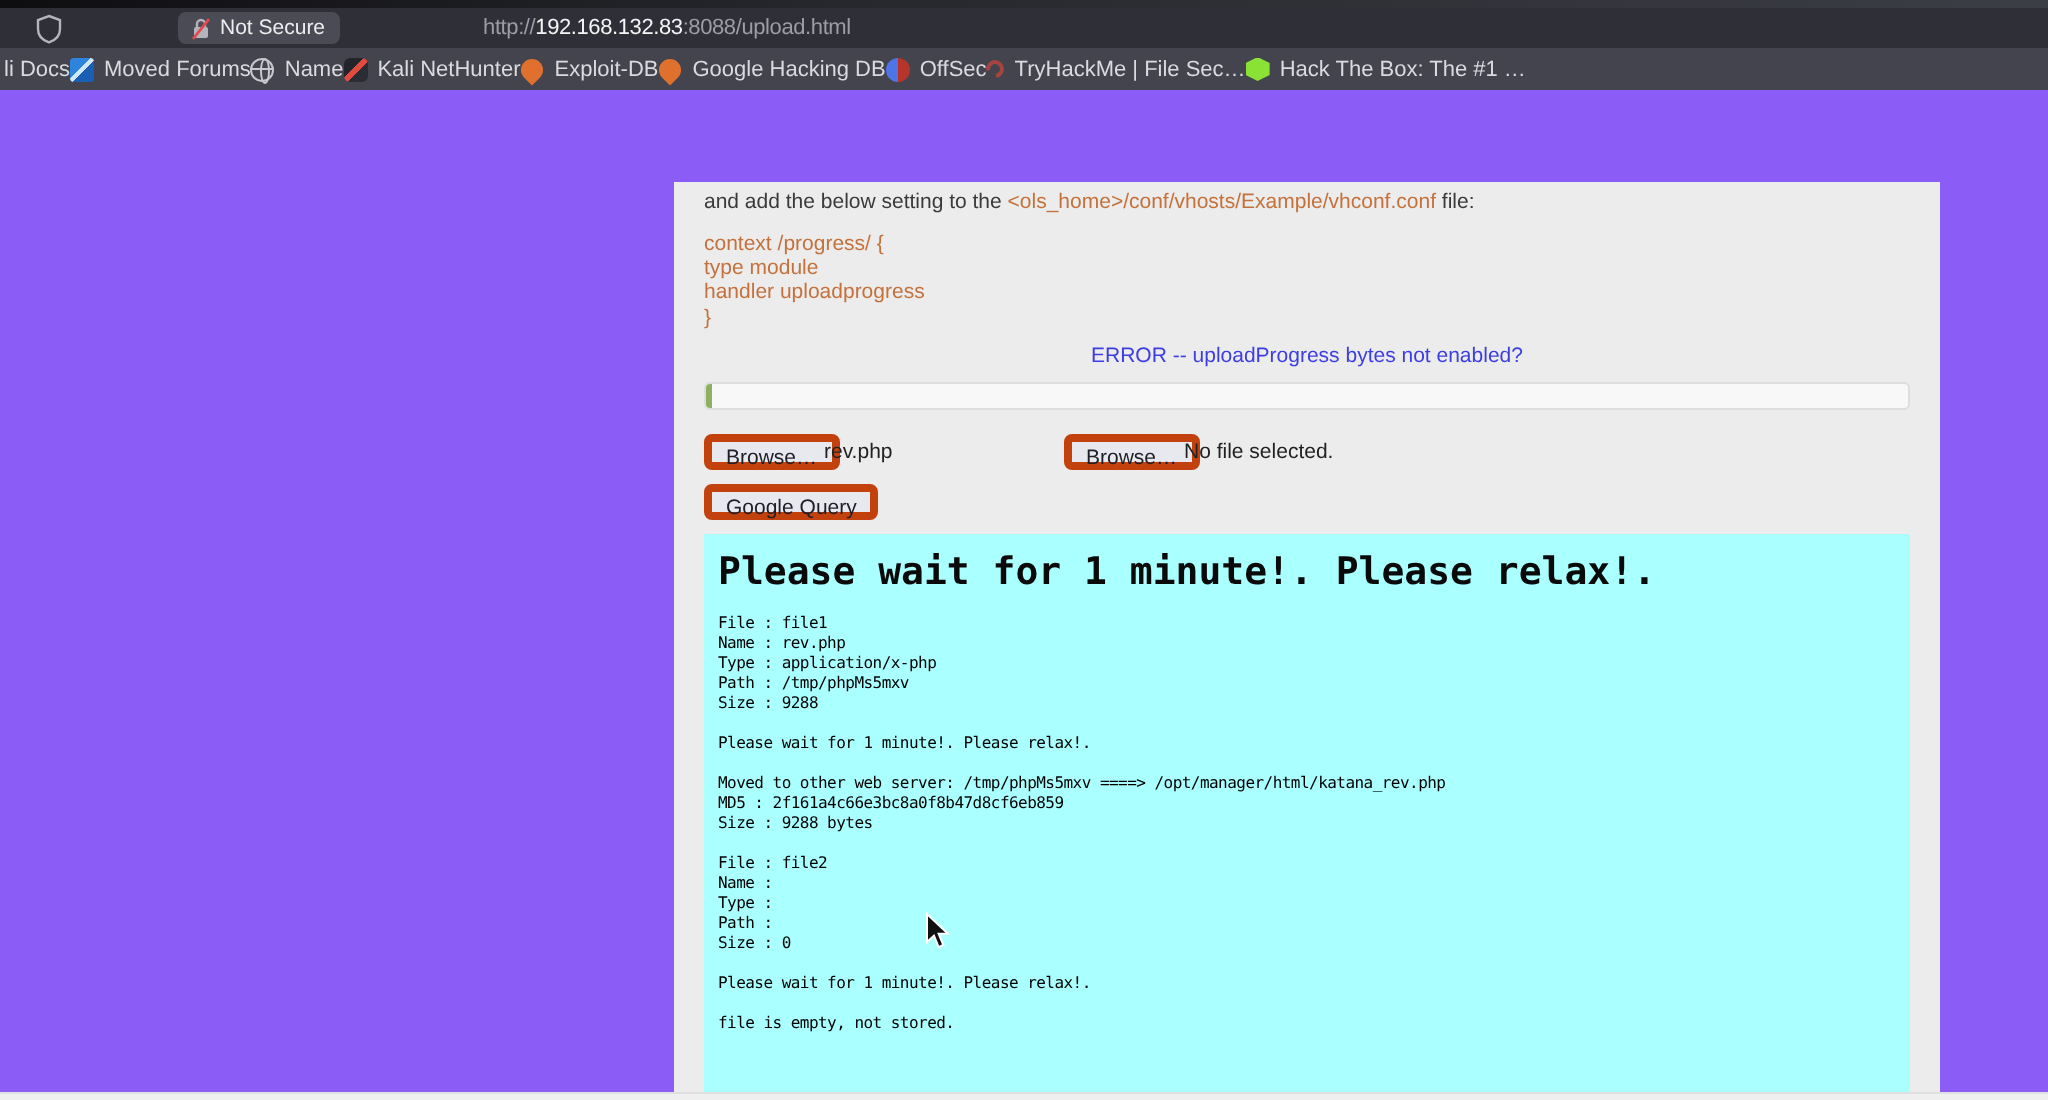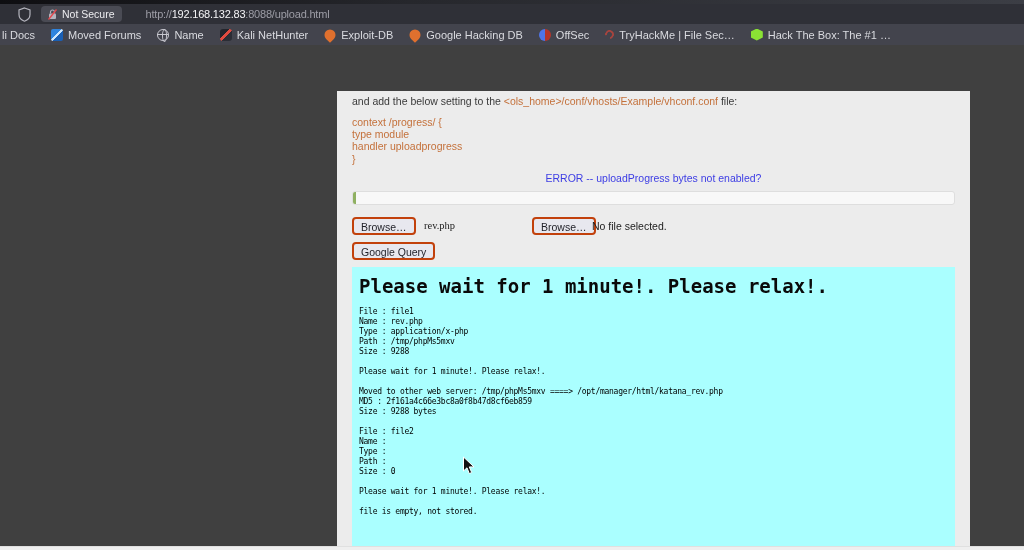--- a/index.html
+++ b/index.html
@@ -3,73 +3,73 @@
 <meta charset="utf-8">
 <style>
   * { margin:0; padding:0; box-sizing:border-box; }
   html,body { width:1024px; height:550px; }
   body { font-family:"Liberation Sans", sans-serif; position:relative; background:#fff; overflow:hidden; }
 
   
   .top-strip { position:absolute; left:0; top:0; width:1024px; height:4px;
     background:linear-gradient(90deg,#0e0e11 0%,#26272c 40%,#3c3e45 100%); }
   .url-row { position:absolute; left:0; top:4px; width:1024px; height:20px;
-    background:#2f3037; display:flex; align-items:center; }
+    background:#2f3037; display:flex; align-items:center;gap:48px; }
   .shield { width:13px; height:15px; margin-left:18px; flex:0 0 auto; }
   .badge { display:flex; align-items:center; gap:5px; background:#4a4b54;
     border-radius:4px; height:16px; padding:0 7px; margin-left:10px; }
   .badge-text { color:#ededf0; font-size:10.5px; white-space:nowrap; }
   .url-text { margin-left:8px; font-size:11px; white-space:nowrap; letter-spacing:-0.2px; }
   .url-scheme { color:#9d9da6;margin-left:16px; }
   .url-host { color:#f5f5f7; font-weight:normal; }
   .url-path { color:#9d9da6; }
 
   .bm-row { position:absolute; left:0; top:24px; width:1024px; height:21px;
-    background:#43444d; display:flex; align-items:center; gap:16px; padding-left:2px; overflow:hidden; }
+    background:#43444d; display:flex; align-items:center; padding-left:2px; overflow:hidden; }
   .bm { display:flex; align-items:center; gap:5px; color:#dadbe0; font-size:11px; white-space:nowrap; }
   .bm-ic { width:12px; height:12px; flex:0 0 auto; border-radius:2px; }
   .ic-kaliforums { background:linear-gradient(135deg,#2f84de 42%,#cfe6fb 42%,#cfe6fb 56%,#1a5fb4 56%); }
   .ic-globe { border-radius:50%; border:1px solid #c8c8d0; position:relative; }
   .ic-globe:before { content:""; position:absolute; left:4px; top:-1px; width:3px; height:11px;
     border:1px solid #c8c8d0; border-radius:50%; }
   .ic-globe:after { content:""; position:absolute; left:-1px; top:4px; width:11px; height:0;
     border-top:1px solid #c8c8d0; }
   .ic-nethunter { background:linear-gradient(135deg,#23252c 40%,#e04a3f 40%,#e04a3f 58%,#2b2d35 58%); border-radius:3px; }
   .ic-swoosh { background:#e0702e; border-radius:50% 50% 50% 0; transform:rotate(-45deg) scale(.92); }
   .ic-offsec { border-radius:50%; background:linear-gradient(90deg,#4f74e8 50%,#b63429 50%); }
   .ic-thm { width:9px; height:9px; border:2px solid #a8443e; border-radius:50%;
     border-bottom-color:transparent; transform:rotate(35deg); background:transparent; }
   .ic-htb { background:#8ae234; clip-path:polygon(50% 0,100% 25%,100% 75%,50% 100%,0 75%,0 25%); border-radius:0; }
 
   
-  .page { position:absolute; left:0; top:45px; width:1024px; height:505px; background:#404040; }
+  .page { position:absolute; left:0; top:45px; width:1024px; height:505px; background:#8b5cf6; }
   .bottom-band { position:absolute; left:0; top:546px; width:1024px; height:4px;
     background:#efefef; border-top:1px solid #e0e0e0; }
 
   .column { position:absolute; left:337px; top:46px; width:633px; height:496px;
     background:#ececec; border-radius:0 0 6px 6px; }
 
   .intro { position:absolute; left:15px; top:4px; font-size:10.5px; color:#3a3a3a; white-space:nowrap; }
   .orange { color:#c4713b; }
   .config { position:absolute; left:15px; top:25px; font-family:"Liberation Sans",sans-serif;
     font-size:10.5px; line-height:12.2px; color:#c4713b; white-space:pre; }
   .error { position:absolute; left:0; top:81px; width:633px; text-align:center;
     font-size:10.5px; color:#3d3de4; }
 
   .progress { position:absolute; left:15px; top:100px; width:603px; height:14px;
     background:#f8f8f8; border:1px solid #dedede; border-radius:3px; overflow:hidden; }
   .progress-fill { position:absolute; left:0; top:0; width:3px; height:100%; background:#8fb061; }
 
   .btn { font-family:"Liberation Sans",sans-serif; font-size:10.5px; color:#1f1f27;
-    background:#e8e8ef; border:2px solid #c2410c; border-radius:4px; height:18px;
+    background:#e8e8ef; border:4px solid #c2410c; border-radius:4px; height:18px;
     padding:0 7px; line-height:16px; }
   .file-row { position:absolute; left:15px; top:126px; width:603px; height:19px; }
   .file-val { position:absolute; top:3px; font-size:10.5px; color:#222; white-space:nowrap; }
   .b1 { position:absolute; left:0; top:0; }
-  .v1 { left:72px;font-family:Liberation Serif, serif; }
+  .v1 { left:60px; }
   .b2 { position:absolute; left:180px; top:0; }
   .v2 { left:240px; }
   .submit-row { position:absolute; left:15px; top:151px; }
 
   .result { position:absolute; left:15px; top:176px; width:603px; height:302px; background:#aaffff; }
   .result-heading { margin:8px 0 0 7px; font-family:"DejaVu Sans Mono",monospace;
     font-weight:bold; font-size:19px; color:#0a0a0a; white-space:nowrap; }
   .result-body { margin:10px 0 0 7px; font-family:"DejaVu Sans Mono",monospace;
     font-size:8px; line-height:10px; letter-spacing:-0.27px; color:#000; white-space:pre; }
 

